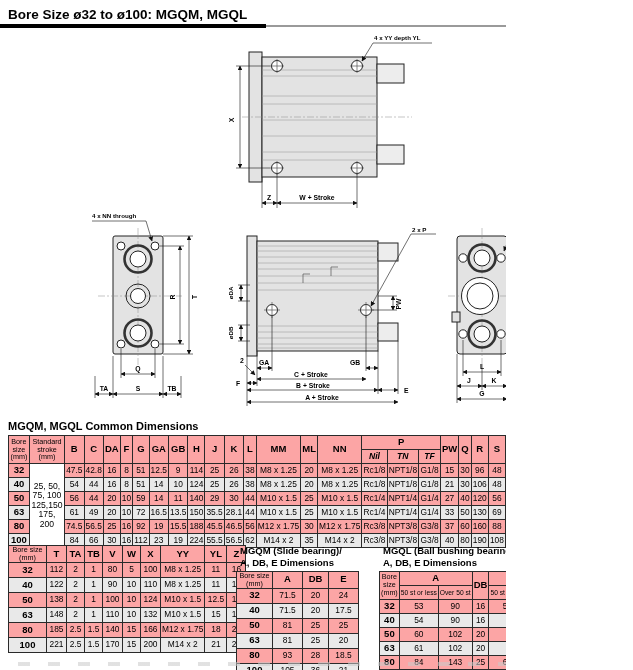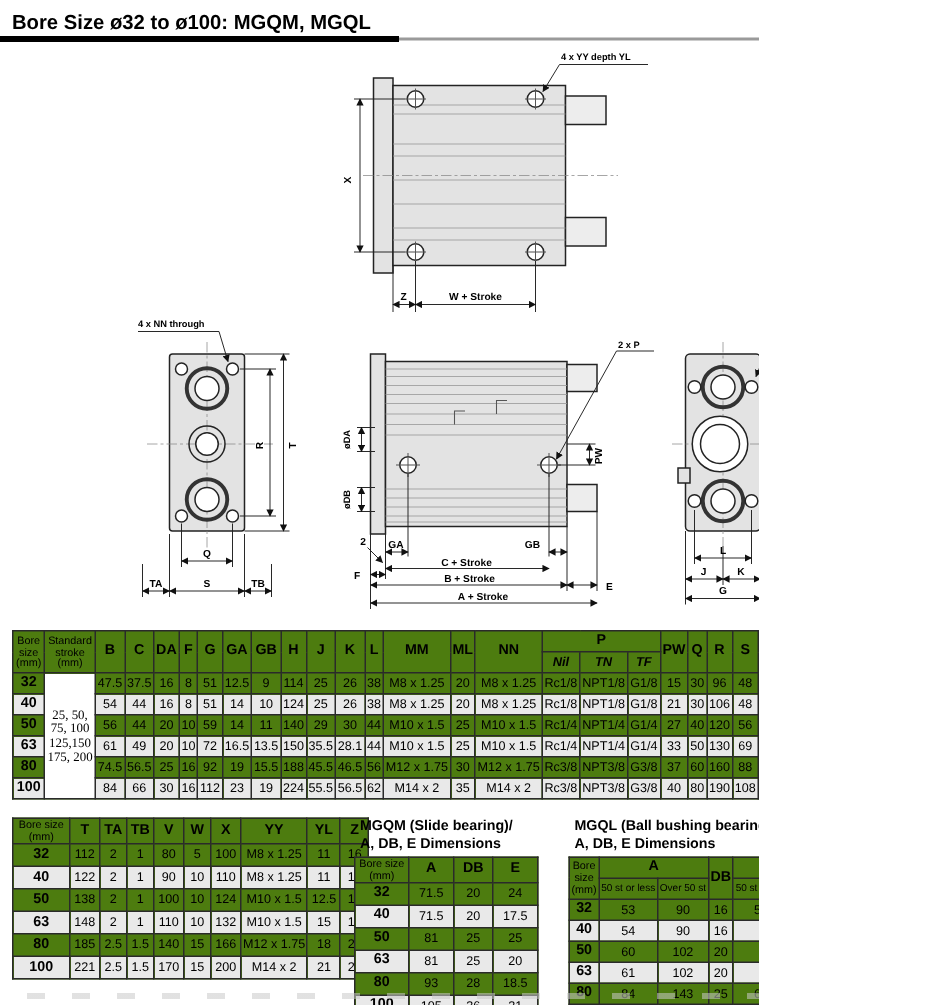--- a/index.html
+++ b/index.html
@@ -17,30 +17,30 @@
   .ring { fill:none; stroke:#333; stroke-width:2.6; }
   .ring2 { fill:none; stroke:#232323; stroke-width:1; }
   .thin { stroke:#9a9a9a; stroke-width:0.55; fill:none; }
   .det { stroke:#555; stroke-width:0.7; fill:none; }
   .dim { stroke:#222; stroke-width:0.65; fill:none; }
   .cl  { stroke:#888; stroke-width:0.5; stroke-dasharray:7 2 2 2; fill:none; }
 
   .sect { position:absolute; }
   .sect-title { font-size:11px; font-weight:bold; margin:0 0 3px 0; }
   .tbl-title { font-size:9.5px; font-weight:bold; line-height:1.25; white-space:pre-line; margin:0 0 2px 4px; }
-  table { border-collapse:collapse; table-layout:fixed; background:#4d7c0f; border:1.5px solid #000; }
+  table { border-collapse:collapse; table-layout:fixed; background:#fca5a5; border:1.5px solid #000; }
   th,td { border:1px solid #2a2a2a; text-align:center; vertical-align:middle; padding:0 1px;
           font-size:8.4px; line-height:1.1; height:13px; overflow:hidden; white-space:nowrap; }
   thead th { font-weight:bold; font-size:9.5px; }
   th.hsm { font-weight:normal; font-size:7.2px; white-space:pre-line; line-height:1.1; }
   th.hmid { font-size:8.6px;font-style:italic; }
   th.hsub { font-weight:normal; font-size:6.7px; }
   tbody th { font-weight:bold; font-size:9.5px;text-align:center; }
   tbody tr:nth-child(even) td, tbody tr:nth-child(even) th { background:#e9e9e9; }
-  td.stroke-cell { white-space:pre-line; background:#fff !important; font-size:8.6px;font-family:Liberation Serif, serif; }
+  td.stroke-cell { white-space:pre-line; background:#fff !important; font-size:8.6px; }
   #t-mount th, #t-mount td, #t-mgqm th, #t-mgqm td { height:14px; }
   .footnote-strip { position:absolute; left:18px; top:662px; width:600px; height:4px; opacity:.55;
     background:repeating-linear-gradient(90deg,#c9c9c9 0 12px,transparent 12px 30px); }
 </style>
 </head>
 <body>
 
 <div class="page">
 
   <div class="page-title">Bore Size ø32 to ø100: MGQM, MGQL</div>
@@ -244,20 +244,21 @@
       <line class="dim" x1="457" y1="386" x2="482" y2="386" marker-start="url(#ar)" marker-end="url(#ar)"></line>
       <line class="dim" x1="482" y1="386" x2="507" y2="386" marker-start="url(#ar)" marker-end="url(#ar)"></line>
       <text x="469" y="383" text-anchor="middle">J</text>
       <text x="494" y="383" text-anchor="middle">K</text>
       <line class="dim" x1="457" y1="399" x2="507" y2="399" marker-start="url(#ar)" marker-end="url(#ar)"></line>
       <text x="482" y="396" text-anchor="middle">G</text>
     </g>
   </svg>
 
   <div class="sect" style="left:8px; top:420px;">
+    <h2 class="sect-title">MGQM, MGQL Common Dimensions</h2>
     <table id="t-common">
       <colgroup>
         <col style="width:46px">
           <col style="width:62px">
           <col style="width:22px">
           <col style="width:22px">
         <col style="width:19px">
           <col style="width:15px">
           <col style="width:17px">
           <col style="width:22px">
@@ -310,21 +311,21 @@
         </tr>
       </thead>
       <tbody>
           <tr>
             <th>32</th>
             <td rowspan="6" class="stroke-cell">25, 50,
 75, 100
 125,150
 175, 200</td>
             <td>47.5</td>
-            <td>37.5</td>
+            <td>42.8</td>
             <td>16</td>
             <td>8</td>
             <td>51</td>
             <td>12.5</td>
             <td>9</td>
             <td>114</td>
             <td>25</td>
             <td>26</td>
             <td>38</td>
             <td>M8 x 1.25</td>

